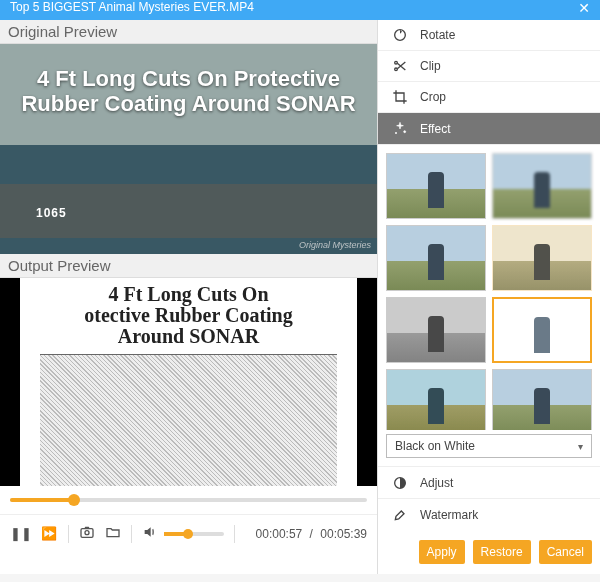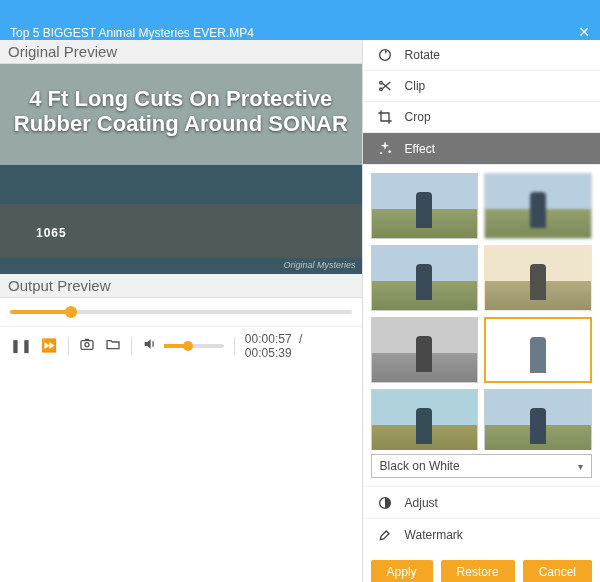--- a/index.html
+++ b/index.html
@@ -1,18 +1,18 @@
 <!DOCTYPE html>
 <html><head>
 <meta charset="utf-8">
 <style>
 * { box-sizing: border-box; margin: 0; padding: 0; font-family: "Segoe UI", Arial, sans-serif; }
 body { background: #f5f5f5; width: 600px; height: 582px; overflow: hidden; }
 
-.titlebar { background: #3fa9f5; color: #fff; height: 40px; display: flex; align-items: flex-end; padding: 0 10px; font-size: 12px; gap: 28px; }
+.titlebar { background: #3fa9f5; color: #fff; height: 20px; display: flex; align-items: flex-start; padding: 0 10px; font-size: 12px; gap: 28px; }
 .titlebar .title { flex: 1; }
 .titlebar .close { cursor: pointer; font-size: 14px; }
 
 .container { display: flex; height: 554px; }
 
 .left { width: 378px; display: flex; flex-direction: column; background: #fff; border-right: 1px solid #ddd; }
 .section-label { background: #f0f0f0; color: #666; font-size: 15px; padding: 3px 8px; border-bottom: 1px solid #ddd; }
 
 .preview { position: relative; width: 100%; flex: 0 0 210px; overflow: hidden; background: #3a5a6a; }
 .preview-orig { background: linear-gradient(#6a8090 0%, #7a94a0 45%, #3a596a 45%, #2a4a5a 100%); }
@@ -58,21 +58,21 @@
 .eff.selected::after { background:#6a7a88; }
 .eff.warm { filter:hue-rotate(-15deg) saturate(1.2); }
 
 .effect-select { margin:4px 8px 8px; position:relative;border-radius:7px; }
 .effect-select .sel { border:1px solid #bbb; height:24px; display:flex; align-items:center; padding:0 8px; font-size:12px; color:#444; cursor:pointer; background:#fff; }
 .effect-select .sel .chev { margin-left:auto; font-size:10px; color:#666; }
 
 .bottom-tools .tool-row { border-top:1px solid #eee; border-bottom:none; }
 
 .footer { margin-top:auto; padding:10px 8px; display:flex; gap:8px; justify-content:flex-end; }
-.btn { background:#f5a623; color:#fff; border:none; height:24px; padding:0 16px; font-size:12px; cursor:pointer; border-radius:2px; }
+.btn { background:#f5a623; color:#fff; border:none; height:24px; padding:0 8px; font-size:12px; cursor:pointer; border-radius:2px; }
 .btn.secondary { background:#f5a623; }
 
 .icon { width:16px; height:16px; display:inline-flex; align-items:center; justify-content:center; }
 </style>
 </head>
 <body>
 
 <div class="titlebar">
   <span class="title">Top 5 BIGGEST Animal Mysteries EVER.MP4</span>
   <span class="close">✕</span>
@@ -85,20 +85,28 @@
     <div class="preview preview-orig">
       <div class="sky"></div>
       <div class="sea"></div>
       <div class="ship"></div>
       <div class="hullnum">1065</div>
       <div class="overlay-text">4 Ft Long Cuts On Protective Rubber Coating Around SONAR</div>
       <div class="watermark">Original Mysteries</div>
     </div>
 
     <div class="section-label">Output Preview</div>
+    <div class="preview preview-out">
+      <div class="frame">
+        <div class="sketch-text" style="white-space:pre-line;">4 Ft Long Cuts On
+otective Rubber Coating
+Around SONAR</div>
+        <div class="sketch-ship"></div>
+      </div>
+    </div>
 
     <div class="timeline">
       <div class="track">
         <div class="prog"></div>
         <div class="thumb"></div>
       </div>
     </div>
 
     <div class="controls">
       <span class="ctrl-btn">❚❚</span>

